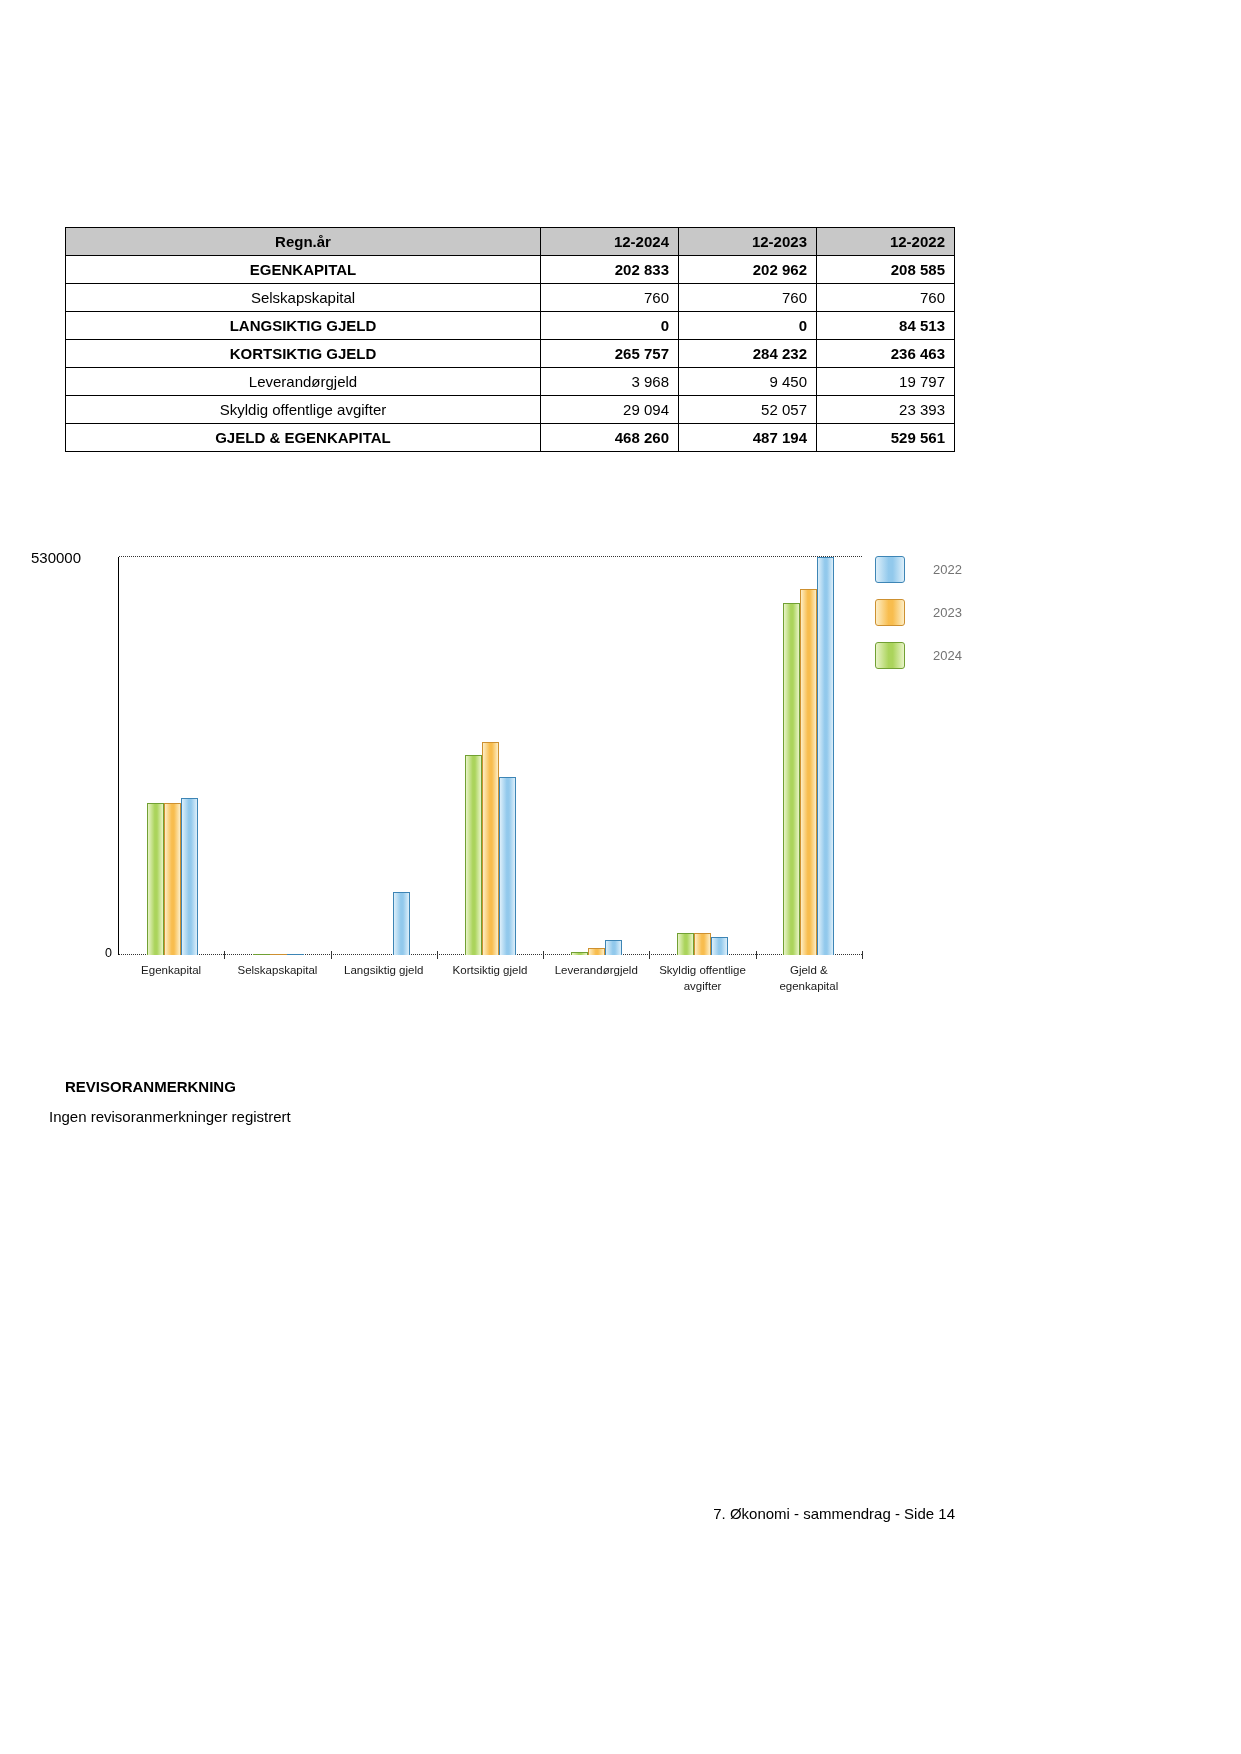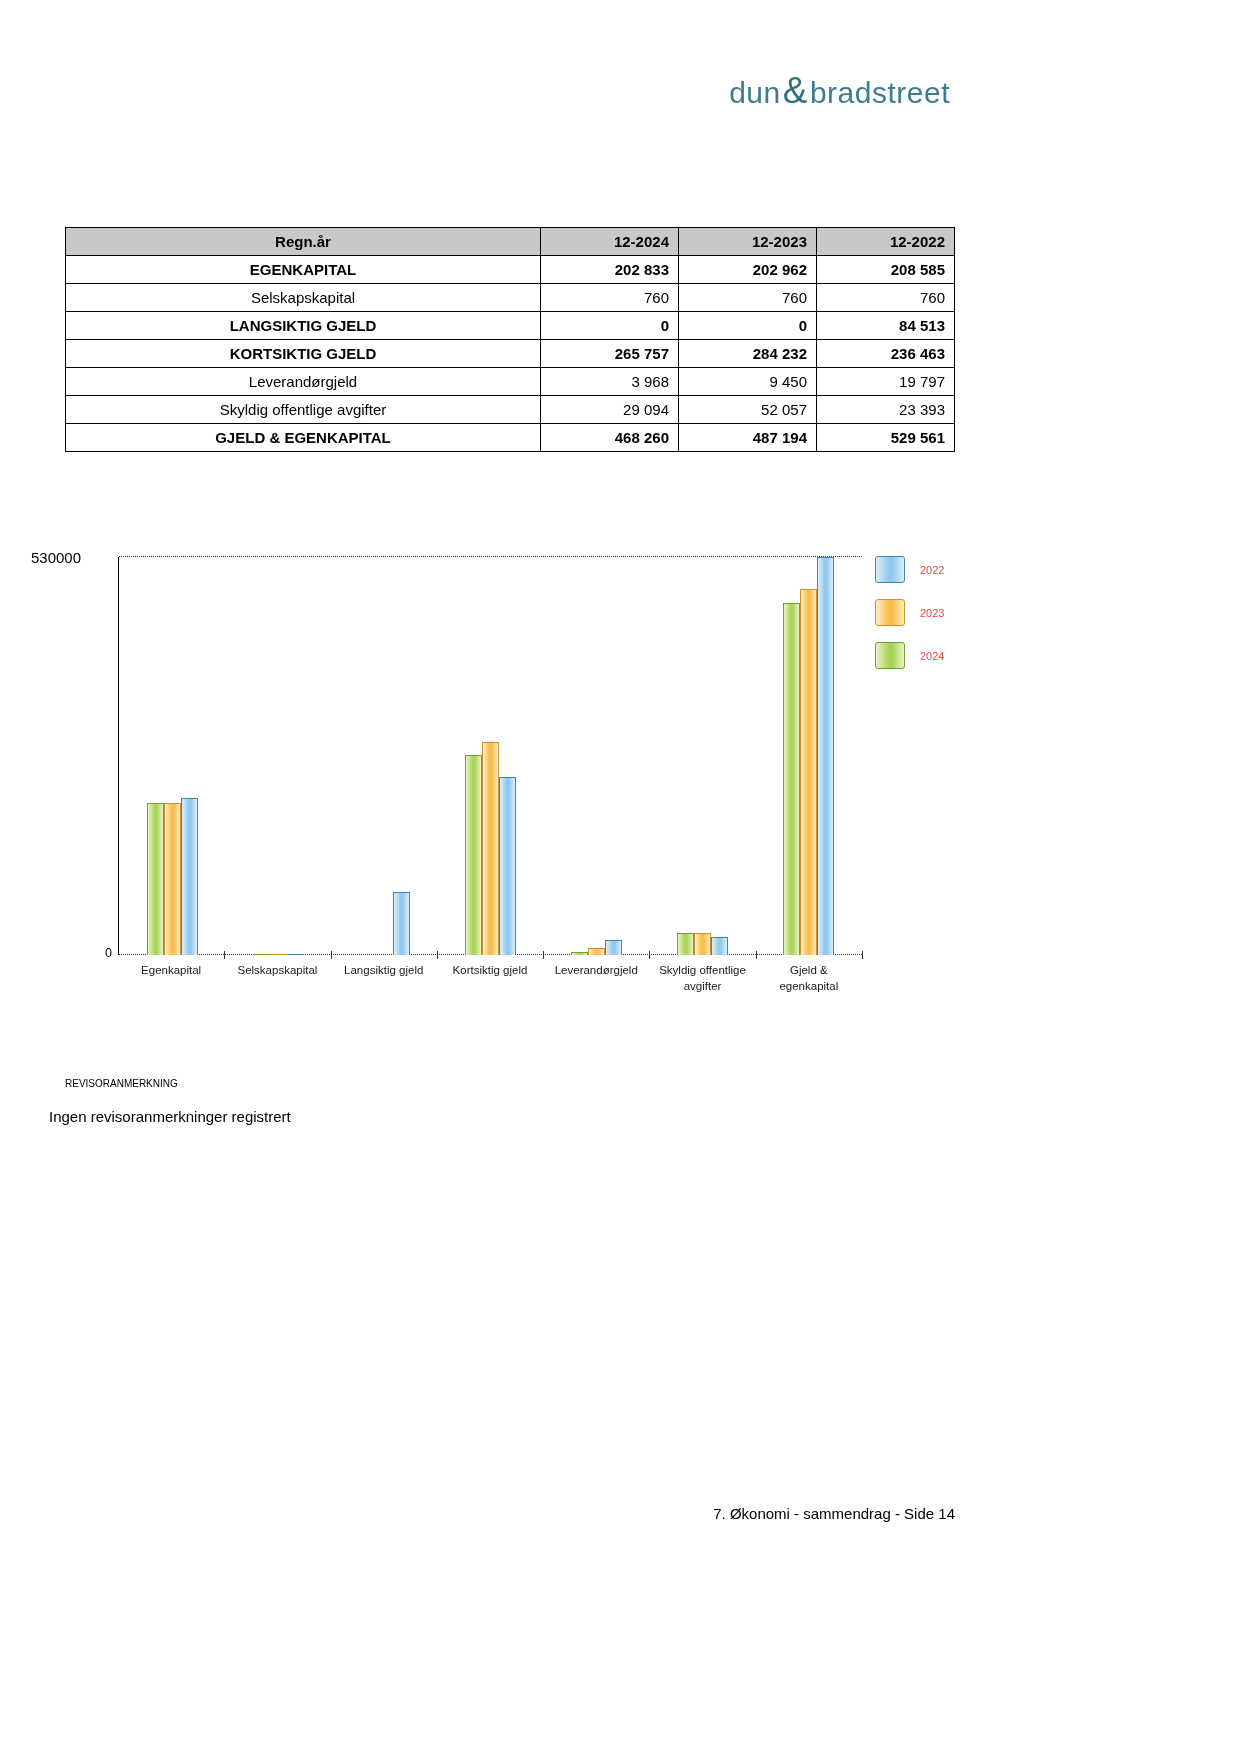--- a/index.html
+++ b/index.html
@@ -40,37 +40,34 @@
   .bar-group { flex:1; display:flex; align-items:flex-end; justify-content:center; }
   .bar { width:17px; border:1px solid #666; border-bottom:none; }
   .tick { position:absolute; bottom:-4px; width:1px; height:8px; background:#333; }
   .cat-labels { position:absolute; left:118px; top:962px; width:744px; display:flex; }
   .cat { flex:1; text-align:center; font-size:11.5px; line-height:1.4; padding:0 5px; color:#1a1a1a; }
 
   
   .legend { position:absolute; left:875px; top:556px; }
   .legend-item { display:flex; align-items:center; margin-bottom:16px; height:27px; }
   .legend-swatch { width:30px; height:27px; border-radius:3px; border:1px solid #666; }
-  .legend-label { margin-left:15px; font-size:11px; color:#ef4444; }
-
-  
-  .revisor-title { position:absolute; left:65px; top:1078px; font-size:10px; font-weight:normal; }
+  .legend-label { margin-left:28px; font-size:13px; color:#737373; }
+
+  
+  .revisor-title { position:absolute; left:65px; top:1078px; font-size:15px; font-weight:bold; }
   .revisor-text { position:absolute; left:49px; top:1108px; font-size:15px; }
 
   
   .footer { position:absolute; right:286px; top:1505px; font-size:15px; }
 </style>
 </head>
 <body>
 
 <div class="page">
 
-  <div class="logo">
-    <span>dun</span><span class="amp">&amp;</span><span>bradstreet</span>
-  </div>
 
 
   <table class="balance">
     <colgroup>
       <col class="c-label">
         <col class="c-num">
         <col class="c-num">
         <col class="c-num">
     </colgroup>
     <thead>

